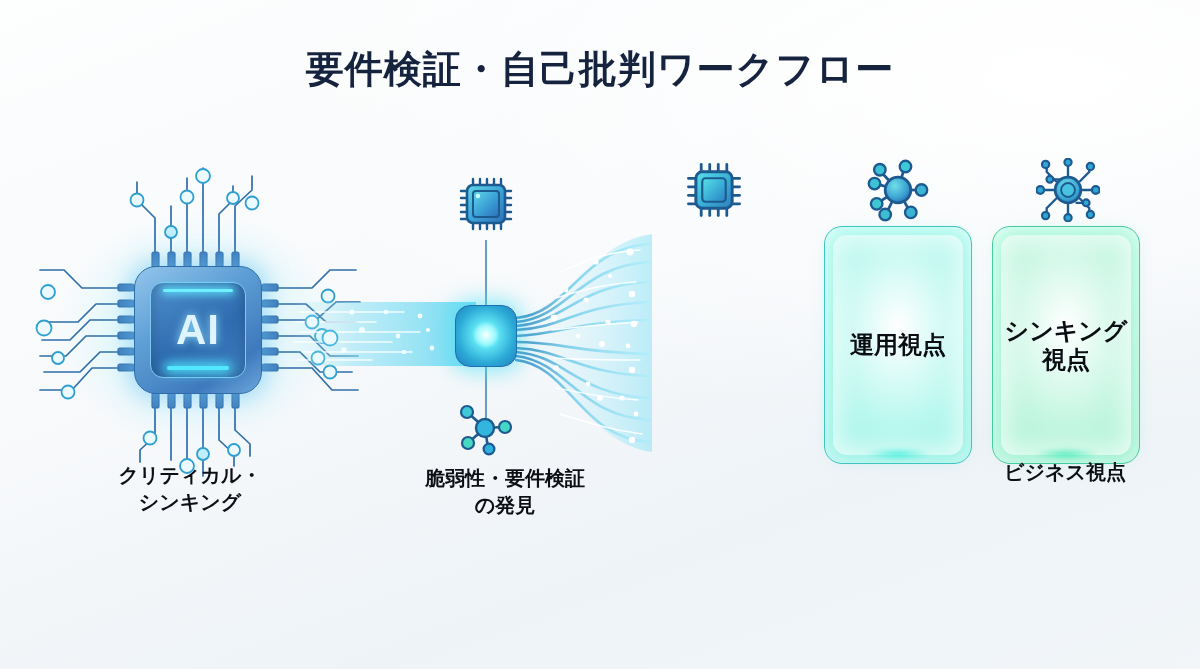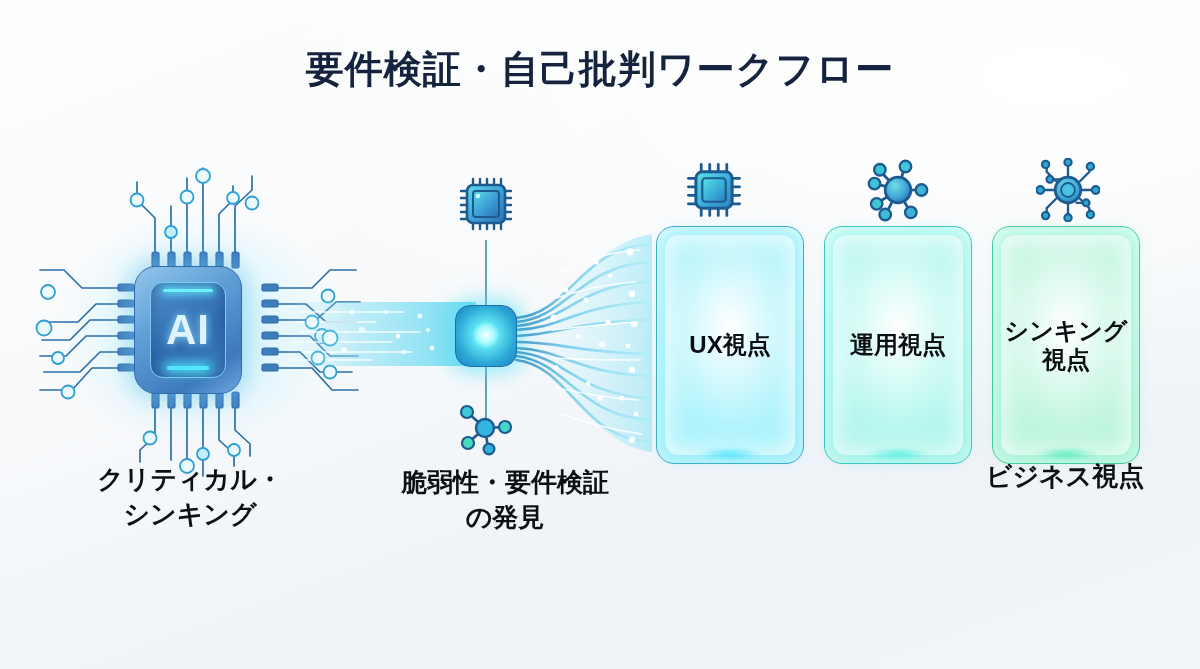--- a/index.html
+++ b/index.html
@@ -34,21 +34,21 @@
   
   #artwork {
     position: absolute; left: 0; top: 0;
     width: 1200px; height: 669px;
   }
 
   
   .caption {
     position: absolute;
     text-align: center;
-    font-size: 26px;
+    font-size: 20px;
     font-weight: bold;
     color: #0c0f14;
     line-height: 1.34;
     white-space: pre-line;
   }
   #cap-left   { left: 40px;  top: 462px; width: 300px; }
   #cap-mid    { left: 355px; top: 465px; width: 300px; }
   #cap-right  { left: 940px; top: 459px; width: 250px; }
 
   
@@ -109,21 +109,21 @@
   .topicon { position: absolute; top: 158px; width: 64px; height: 64px; }
   #topicon-0 { left: 682px; }
   #topicon-1 { left: 866px; }
   #topicon-2 { left: 1036px; }
   .topicon svg { width: 100%; height: 100%; display: block; }
 
   
   #ai-chip {
     position: absolute;
     left: 134px; top: 266px;
-    width: 108px; height: 128px;
+    width: 128px; height: 128px;
     border-radius: 22px;
     background: linear-gradient(145deg,#93c6ec 0%,#5f9fd6 38%,#3e79bd 78%,#6ea8dd 100%);
     border: 1.5px solid #2d6ca8;
     box-shadow: 0 0 22px 5px rgba(110,195,240,.55);
   }
   #ai-chip .die {
     position: absolute; inset: 15px;
     border-radius: 13px;
     background: linear-gradient(150deg,#4f8fcd 0%,#2f6cb0 55%,#3c7cbd 100%);
     border: 1.5px solid #7ec8f2;
@@ -514,26 +514,20 @@
         <circle cx="4" cy="30" r="3.6"></circle>
           <circle cx="56" cy="30" r="3.6"></circle>
         <circle cx="13" cy="20" r="3.2"></circle>
           <circle cx="47" cy="42" r="3.2"></circle>
       </g>
       <circle cx="30" cy="30" r="12" fill="url(#c2g)" stroke="#1d5a8f" stroke-width="2.6"></circle>
       <circle cx="30" cy="30" r="6.5" fill="#49c2e2" stroke="#1d5a8f" stroke-width="1.8"></circle>
     </svg>
   </div>
 
-  <div class="card" id="card-0">
-    <div class="shell"></div>
-    <div class="inner"></div>
-    <div class="footglow"></div>
-    <div class="label">UX視点</div>
-  </div>
 
   <div class="card" id="card-1">
     <div class="shell"></div>
     <div class="inner"></div>
     <div class="footglow"></div>
     <div class="label">運用視点</div>
   </div>
 
   <div class="card" id="card-2">
     <div class="shell"></div>

